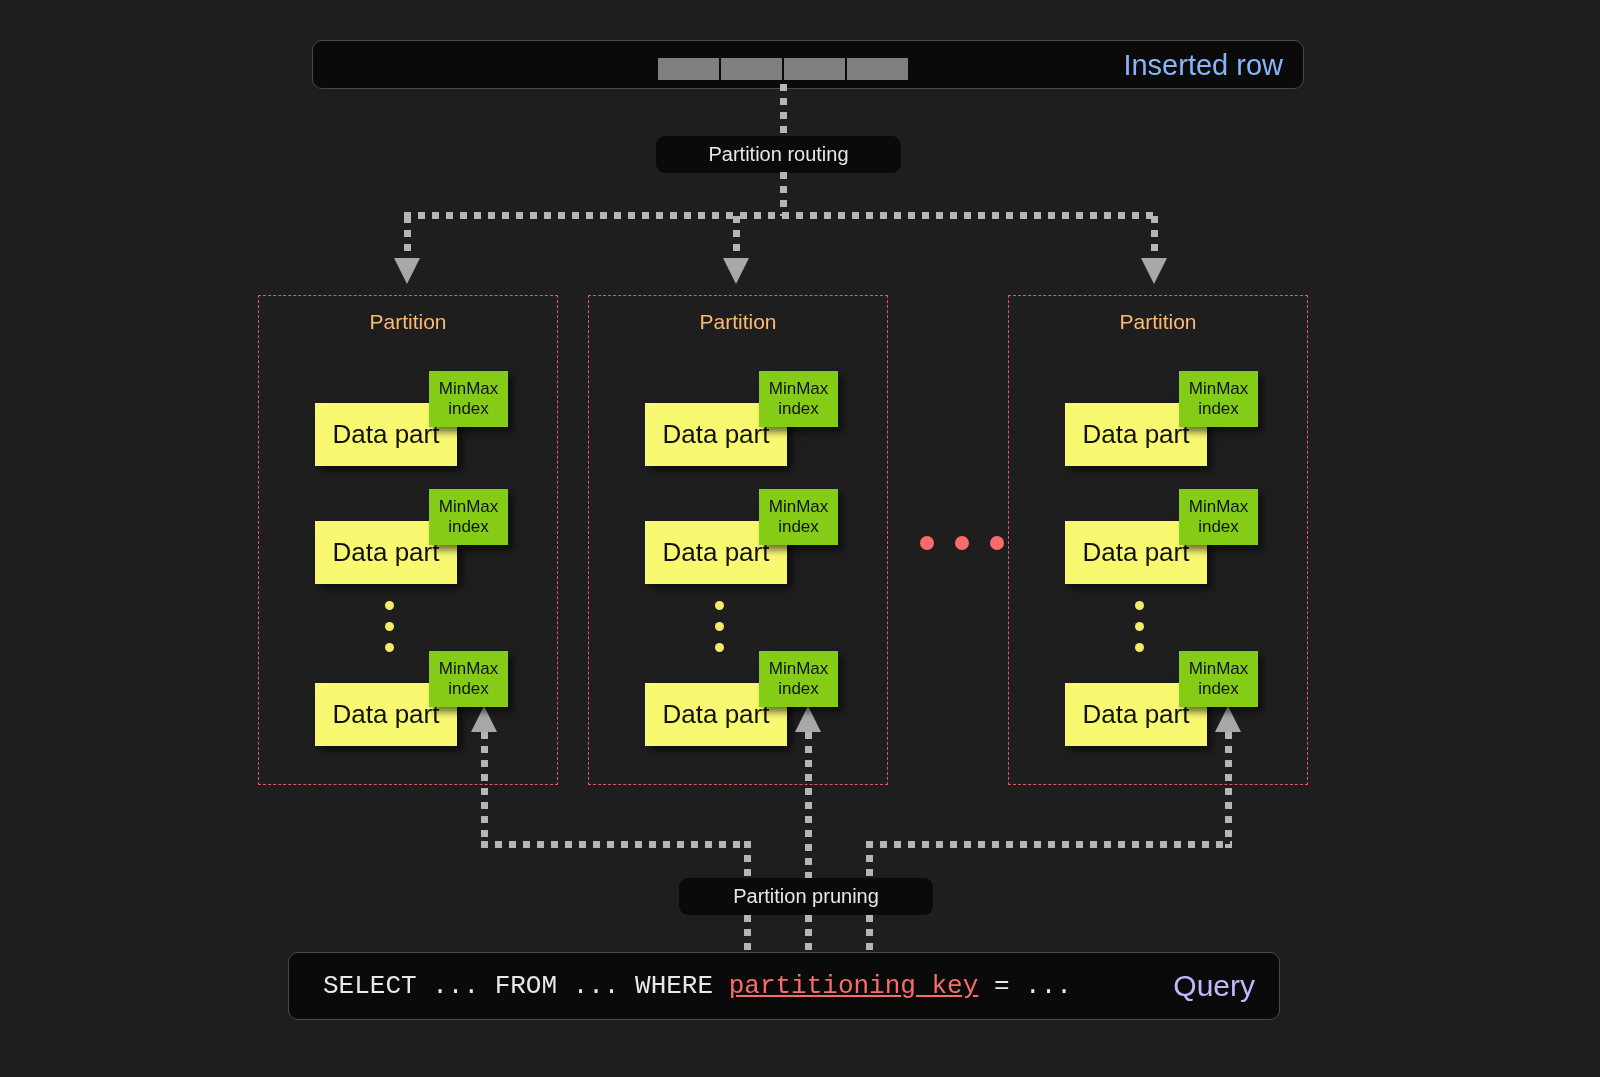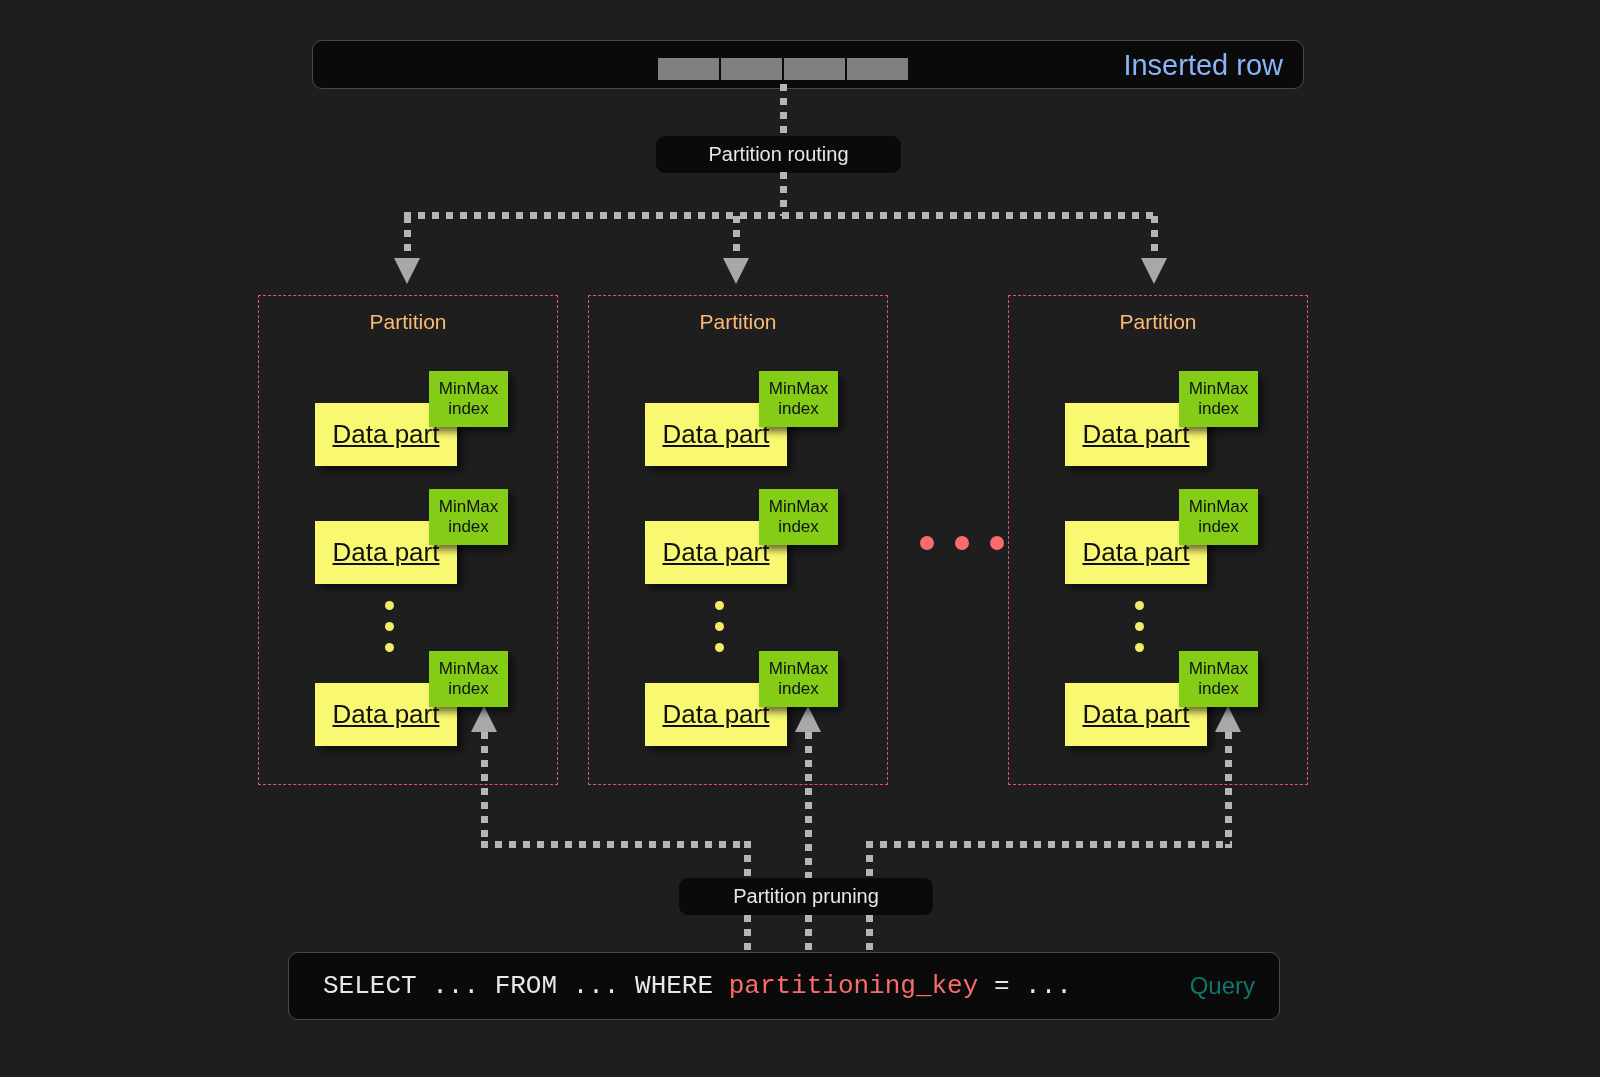--- a/index.html
+++ b/index.html
@@ -85,27 +85,27 @@
   }
   #query-text {
     position: absolute;
     left: 34px; top: 50%;
     transform: translateY(-50%);
     font-family: "Liberation Mono", monospace;
     font-size: 26px;
     color: #e8e8e8;
     white-space: pre;
   }
-  #query-text .key { color: #fa6b6b; }
+  #query-text .key { color: #fa6b6b; text-decoration: underline; }
   #query-label {
     position: absolute;
     right: 24px; top: 50%;
     transform: translateY(-50%);
-    color: #0f766e;
-    font-size: 24px;
+    color: #c4b5fd;
+    font-size: 30px;
     text-align: center;
   }
 
   
   .partition {
     position: absolute;
     top: 295px;
     width: 300px;
     height: 490px;
     border: 1.5px dashed #e8555f;
@@ -140,21 +140,20 @@
     left: 0; top: 32px;
     width: 142px;
     height: 63px;
     background: #f9f871;
     color: #111;
     font-size: 26px;
     display: flex;
     align-items: center;
     justify-content: center;
     box-shadow: 5px 5px 7px rgba(0,0,0,0.55);
-    text-decoration: underline;
   }
   .minmax {
     position: absolute;
     left: 114px; top: 0;
     width: 79px;
     height: 56px;
     background: #84cc16;
     color: #111;
     font-size: 17px;
     line-height: 1.2;

